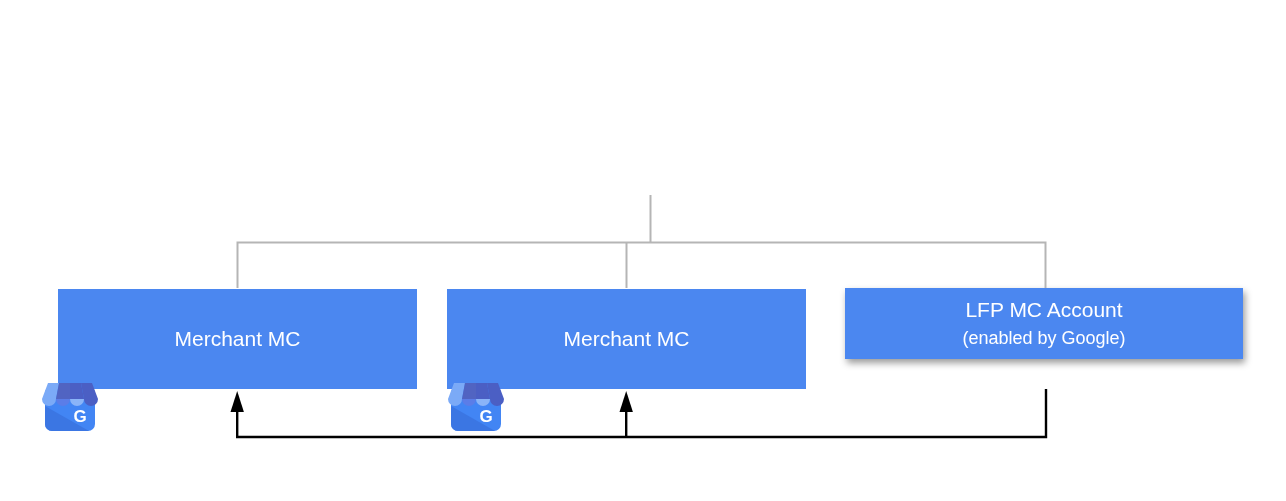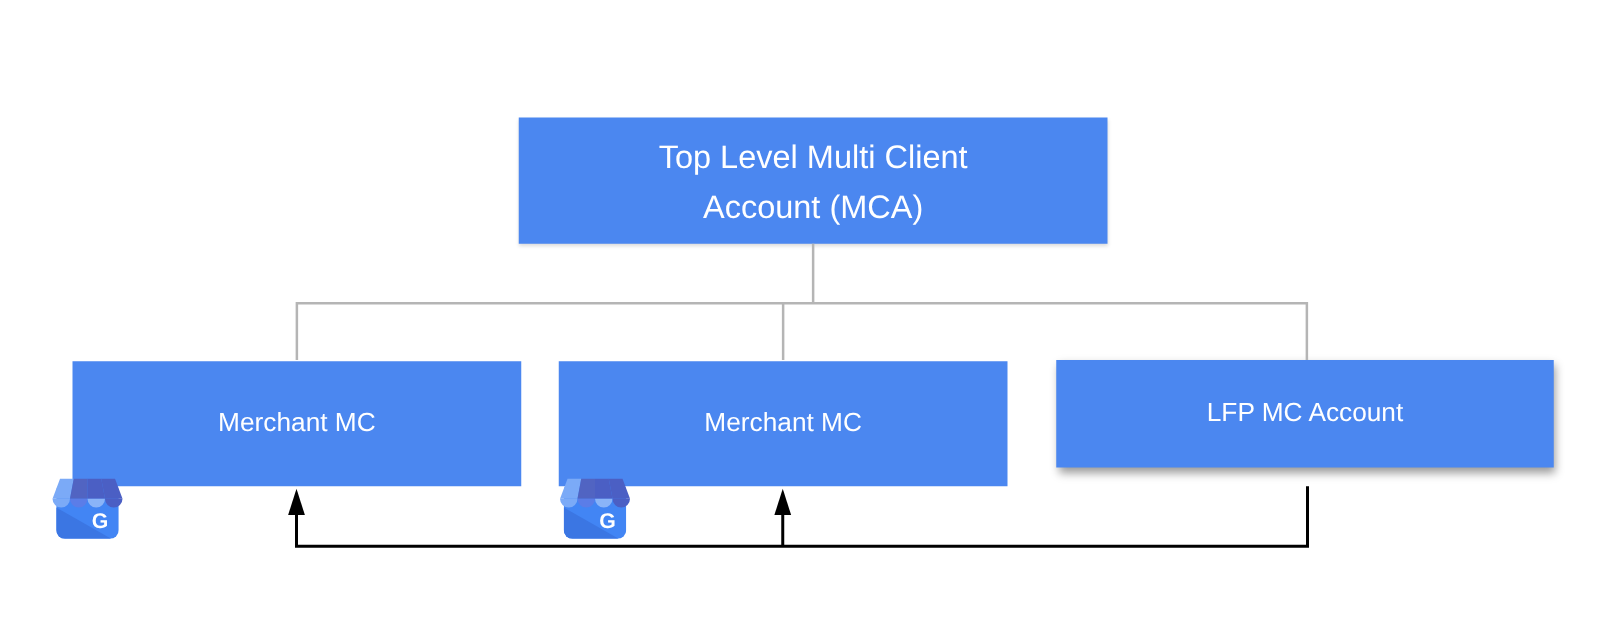--- a/index.html
+++ b/index.html
@@ -32,21 +32,21 @@
     font-size:26px;line-height:40px;
     box-shadow:0 2px 3px rgba(0,0,0,0.15);
   }
   .node-sub{
     width:359px;height:100px;top:289px;
     font-size:21px;line-height:28px;
   }
   .node-sub1{left:58px;}
   .node-sub2{left:447px;}
   .node-lfp{
-    left:845px;top:288px;width:398px;height:86px;
+    left:845px;top:288px;width:398px;height:71px;
     font-size:21px;line-height:28px;
     box-shadow:2px 4px 7px rgba(0,0,0,0.40);
   }
   .node-lfp .line2{font-size:18px;}
   .connector-overlay{
     position:absolute;left:0;top:0;width:1286px;height:501px;
     z-index:3;pointer-events:none;
   }
   .tree-path{stroke:var(--tree-line);stroke-width:2;fill:none;}
   .arrow-path{stroke:var(--arrow-line);stroke-width:2.4;fill:none;}
@@ -68,35 +68,32 @@
 
   <svg class="connector-overlay" viewBox="0 0 1286 501" xmlns="http://www.w3.org/2000/svg" aria-hidden="true">
 
     <path class="tree-path" d="M650.5,195 V241.5 M237.5,288 V242.5 H1045.5 V288 M626.5,242.5 V288"></path>
 
     <path class="arrow-path" d="M1046,389 V437 H237.2 V410 M626.2,437 V410"></path>
     <polygon class="arrow-head" points="237.2,391 230.5,412 243.9,412"></polygon>
     <polygon class="arrow-head" points="626.2,391 619.5,412 632.9,412"></polygon>
   </svg>
 
-  <div class="node node-top">
-    <div class="line line1">Top Level Multi Client</div>
-    <div class="line line2">Account (MCA)</div>
-  </div>
 
   <div class="node node-sub node-sub1">
     <div class="line line1">Merchant MC</div>
   </div>
 
   <div class="node node-sub node-sub2">
     <div class="line line1">Merchant MC</div>
   </div>
 
   <div class="node node-lfp">
     <div class="line line1">LFP MC Account</div>
+    <div class="line line2">(enabled by Google)</div>
   </div>
 
   <svg class="gmb-icon gmb-icon-1" viewBox="0 0 60 64" xmlns="http://www.w3.org/2000/svg" aria-hidden="true">
     <defs>
       <clipPath id="gmb-body-clip">
           <rect x="5" y="17" width="50" height="45" rx="7"></rect>
         </clipPath>
     </defs>
     <g clip-path="url(#gmb-body-clip)">
       <rect x="5" y="17" width="50" height="45" fill="#4285f4"></rect>

